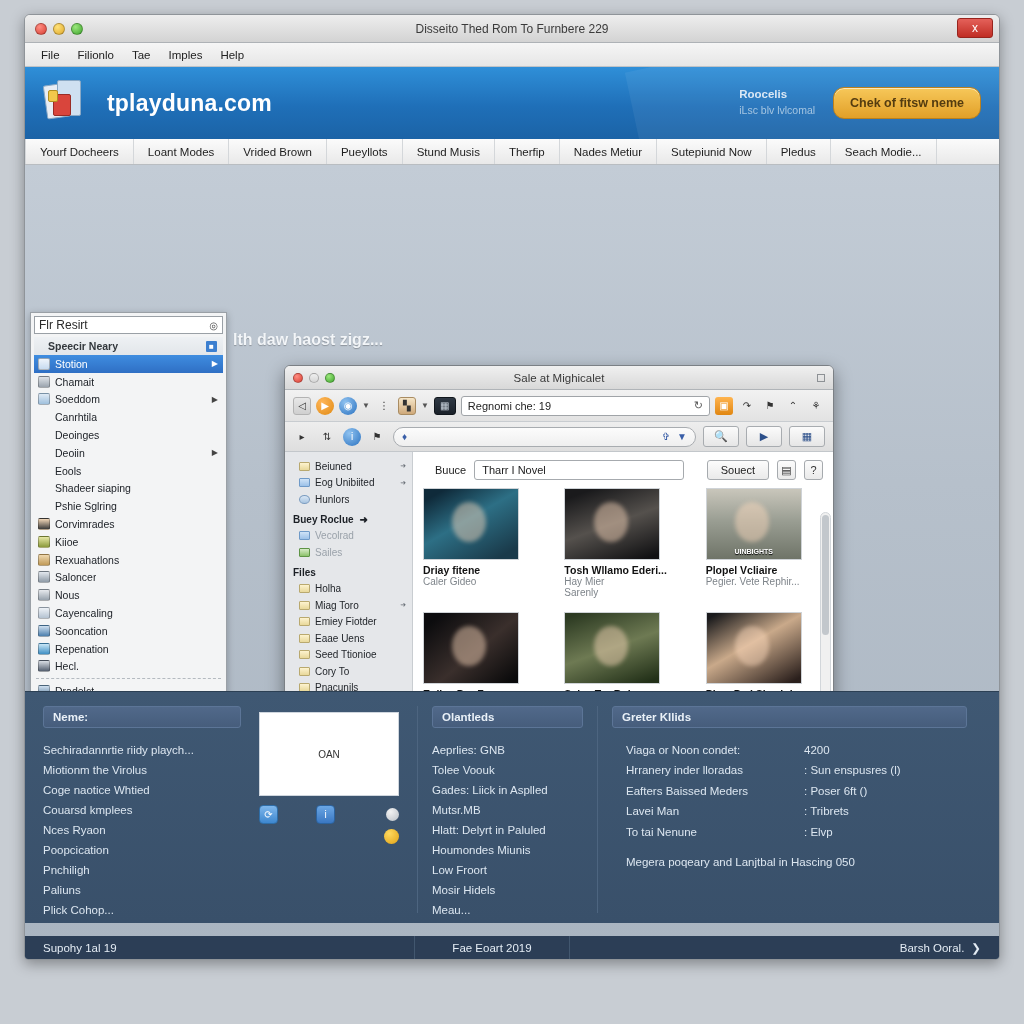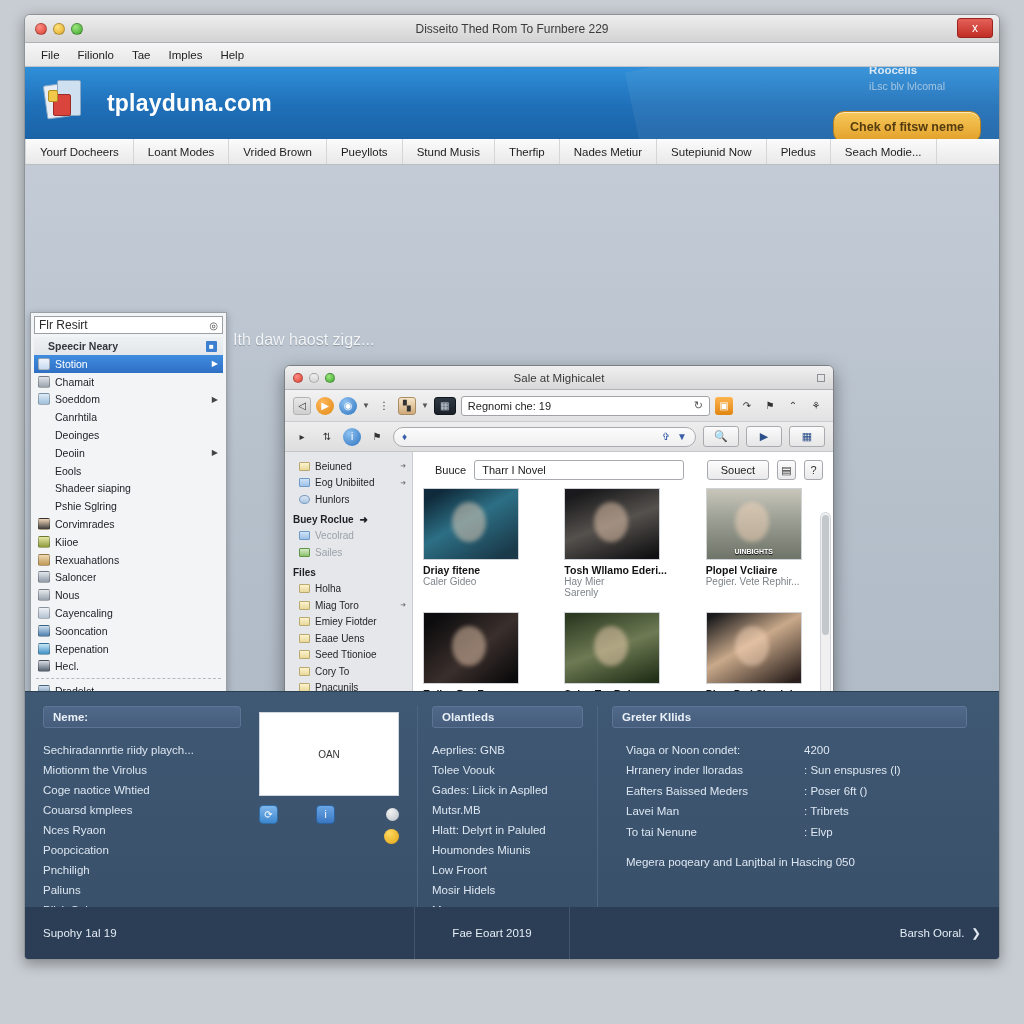--- a/index.html
+++ b/index.html
@@ -63,21 +63,21 @@
   }
   .logo-mark {
     width:52px; height:50px; flex:none; position:relative; margin-right:12px;
   }
   .logo-mark .card{ position:absolute; border:1px solid #8aa9c6; border-radius:2px; }
   .logo-mark .c1{ left:2px; top:6px; width:24px; height:34px; background:#e8edf4; transform:rotate(-8deg); }
   .logo-mark .c2{ left:14px; top:2px; width:24px; height:36px; background:#cfe0f1; }
   .logo-mark .c3{ left:10px; top:16px; width:18px; height:22px; background:#d9453c; border-color:#992c26; }
   .logo-mark .c4{ left:5px; top:12px; width:10px; height:12px; background:#f2c84b; border-color:#b08e20; }
   .brand { font-size:23px; font-weight:bold; color:#ffffff; letter-spacing:.2px; }
-  .hdr-right { margin-left:auto; display:flex; align-items:center; gap:18px;flex-direction:column; }
+  .hdr-right { margin-left:auto; display:flex; align-items:flex-start; gap:18px; }
   .acct { text-align:left; line-height:1.35; }
   .acct .l1 { font-size:11.5px; color:#d8e7f5; font-weight:bold; }
   .acct .l2 { font-size:10.5px; color:#9fc2e0; }
   .cta {
     background:linear-gradient(#f7c550,#e09a1b);
     border:1px solid #b8790d; border-radius:11px;
     color:#4a3002; font-size:12.5px; font-weight:bold;
     padding:8px 16px; box-shadow:inset 0 1px 0 rgba(255,255,255,.6);
   }
 
@@ -95,21 +95,21 @@
   .navbar .nav-item:first-child{ border-left:1px solid #d4d7da; }
 
   
   .page {
     flex:1 1 auto; position:relative;
     background:linear-gradient(180deg,#c3ccd6 0%, #b6c0cb 40%, #aab5c1 100%);
     overflow:hidden;
   }
   .page-heading {
     position:absolute; left:208px; top:166px;
-    font-size:16px; font-weight:normal; color:#f2f5f8;
+    font-size:16px; font-weight:bold; color:#f2f5f8;
     text-shadow:0 1px 1px rgba(0,0,0,.25);
   }
 
   
   .tree-panel {
     position:absolute; left:5px; top:147px; width:197px;
     background:#f3f4f5; border:1px solid #9aa0a6;
     box-shadow:0 2px 7px rgba(0,0,0,.25);
     padding:3px;
   }
@@ -304,21 +304,21 @@
   .prev-dot2 { width:15px; height:15px; border-radius:50%; margin-left:auto; margin-top:5px;
       background:radial-gradient(circle at 35% 30%,#ffd95e,#e0a216); }
   .kv { display:flex; font-size:11.5px; color:#dce6f0; line-height:1.78; }
   .kv .k { width:178px; white-space:nowrap; overflow:hidden; text-overflow:ellipsis; }
   .kv .v { white-space:nowrap; }
   .kv-note { font-size:11.5px; color:#dce6f0; margin-top:14px; }
   .kv-wrap { padding-left:14px; }
 
   
   .footer {
-    position:absolute; left:0; right:0; bottom:0; height:52px;
+    position:absolute; left:0; right:0; bottom:0; height:23px;
     background:#2c3e56; display:flex; align-items:center;
     font-size:11.5px; color:#e4ecf4;
   }
   .footer .fcell { padding:0 18px; height:100%; display:flex; align-items:center; }
   .footer .f1 { width:390px; border-right:1px solid #42576f; }
   .footer .f2 { width:155px; border-right:1px solid #42576f; justify-content:center; }
   .footer .f3 { flex:1; justify-content:flex-end; gap:7px; }
 </style>
 </head>
 <body>

